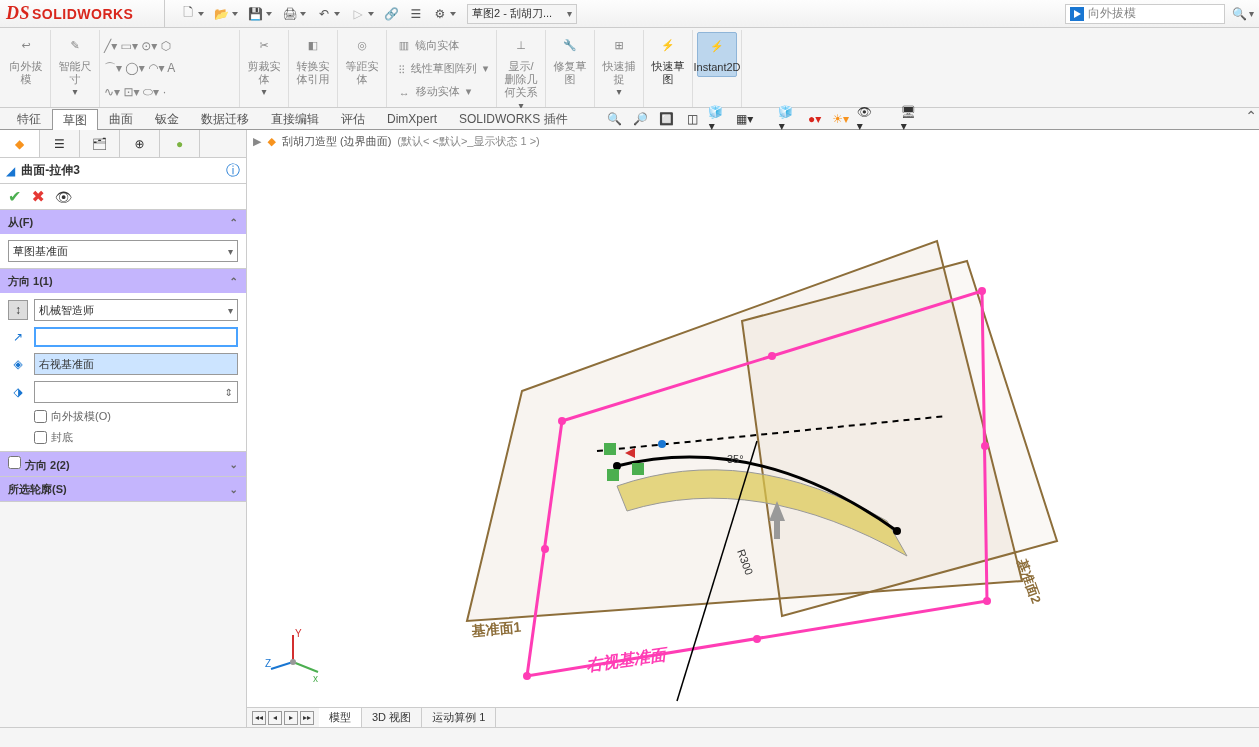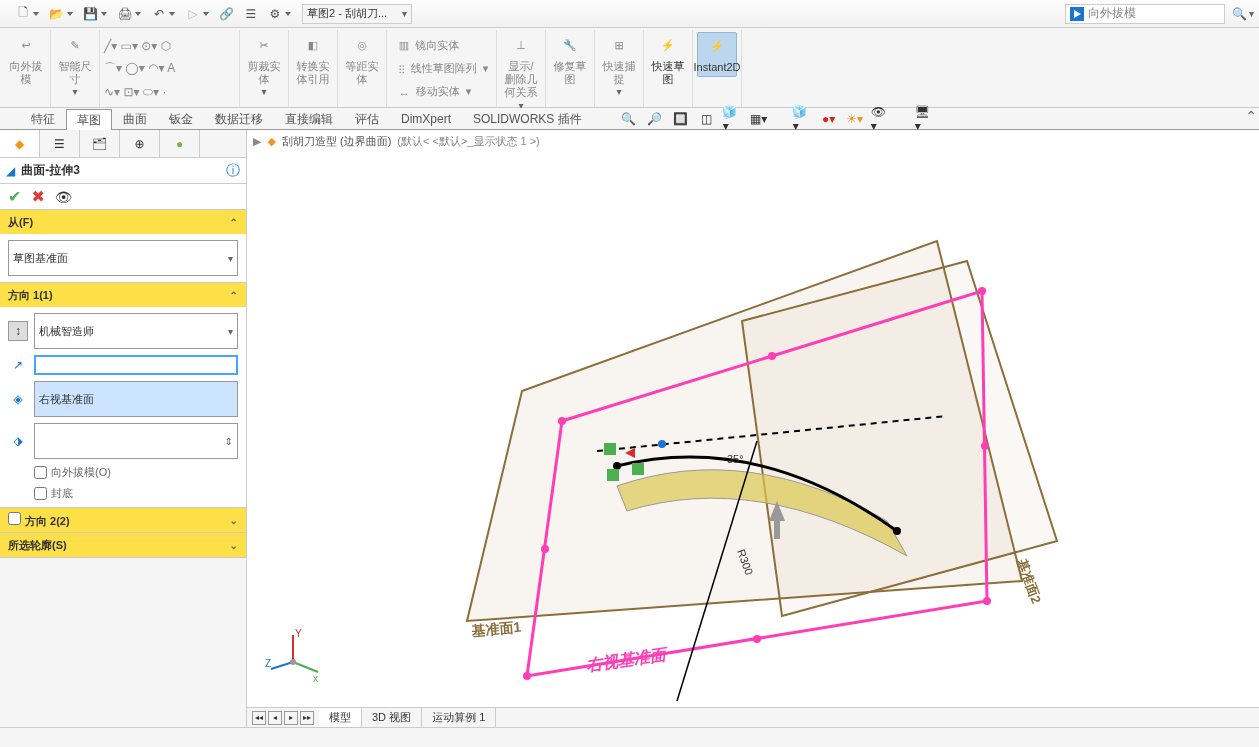--- a/index.html
+++ b/index.html
@@ -20,40 +20,40 @@
 
 .ribbon { height: 80px; background: #f5f5f5; border-bottom: 1px solid #ccc; display: flex; align-items: stretch; padding: 2px 2px 0 2px; }
 .rgroup { display: flex; flex-direction: column; align-items: center; justify-content: flex-start; padding: 2px 4px; border-right: 1px solid #ddd; color: #888; }
 .rbtn-big { display: flex; flex-direction: column; align-items: center; width: 40px; font-size: 11px; line-height: 1.2; text-align: center; padding: 2px; }
 .rbtn-big .ic { width: 24px; height: 24px; display: flex; align-items: center; justify-content: center; margin-bottom: 2px; }
 .rrow { display: flex; gap: 6px; align-items: center; height: 24px; }
 .rcol { display: flex; flex-direction: column; justify-content: space-around; height: 100%; padding: 2px 0; }
 .active-btn { background: #bcd6ed; border: 1px solid #8fb5d8; border-radius: 2px; }
 .rbtn-big.enabled { color: #333; }
 
-.cmd-tabs { height: 22px; background: #f5f5f5; display: flex; align-items: stretch; border-bottom: 1px solid #999; padding-left: 20px; position: relative; }
+.cmd-tabs { height: 22px; background: #f5f5f5; display: flex; align-items: stretch; border-bottom: 1px solid #999; padding-left: 6px; position: relative; }
 .cmd-tab { padding: 0 10px; display: flex; align-items: center; border: 1px solid transparent; border-bottom: none; font-size: 12px; color: #555; cursor: default; }
 .cmd-tab.active { background: #fff; border-color: #999; position: relative; top: 1px; }
 .view-tools { margin-left: 20px; display: flex; align-items: center; gap: 6px; padding: 0 6px; }
 .view-tools .vt { width: 20px; height: 18px; display: flex; align-items: center; justify-content: center; }
 
 .main { display: flex; height: calc(100% - 28px - 80px - 22px - 20px); }
 .side-panel { width: 247px; background: #f5f5f5; border-right: 1px solid #ccc; display: flex; flex-direction: column; }
 .panel-tabs { height: 28px; display: flex; border-bottom: 1px solid #ccc; }
 .ptab { width: 40px; display: flex; align-items: center; justify-content: center; border-right: 1px solid #ccc; }
 .ptab.active { background: #fff; }
 .feat-hdr { height: 26px; display: flex; align-items: center; padding: 0 6px; background: #fff; border-bottom: 1px solid #ccc; }
 .feat-hdr .ftxt { font-weight: bold; flex: 1; }
 .feat-hdr .help { color: #1976d2; font-size: 14px; }
 .confirm-row { height: 26px; display: flex; align-items: center; gap: 10px; padding: 0 8px; border-bottom: 1px solid #ccc; background: #fff; }
 .pm-section { border-bottom: 1px solid #ccc; }
-.pm-hdr { height: 24px; display: flex; align-items: center; justify-content: space-between; padding: 12px 8px; background: #fde047; font-weight: bold; font-size: 11px; }
+.pm-hdr { height: 24px; display: flex; align-items: center; justify-content: space-between; padding: 12px 8px; background: #c4b5fd; font-weight: bold; font-size: 11px; }
 .pm-body { padding: 6px 8px; background: #fff; display: flex; flex-direction: column; gap: 6px; }
 .pm-row { display: flex; align-items: center; gap: 6px; }
-.pm-select { flex: 1; height: 36px; border: 1px solid #999; background: #fff; padding: 6px 4px; font-size: 11px; display: flex; align-items: center; justify-content: space-between; text-align: center; }
+.pm-select { flex: 1; height: 22px; border: 1px solid #999; background: #fff; padding: 6px 4px; font-size: 11px; display: flex; align-items: center; justify-content: space-between; text-align: center; }
 .pm-select.sel { background: #cce4ff; }
 .pm-input { flex: 1; height: 20px; border: 1px solid #999; background: #fff; }
 .pm-icon { width: 20px; height: 20px; display: flex; align-items: center; justify-content: center; }
 .chev { font-size: 10px; color: #666; }
 .cb-row { display: flex; align-items: center; gap: 4px; font-size: 11px; color: #666; padding-left: 26px; }
 
 .viewport { flex: 1; background: #fff; position: relative; overflow: hidden; }
 .breadcrumb { position: absolute; top: 4px; left: 6px; display: flex; align-items: center; gap: 6px; font-size: 11px; color: #555; }
 .triad { position: absolute; left: 16px; bottom: 40px; }
 .watermark { position: absolute; right: 12px; bottom: 20px; font-size: 26px; font-weight: bold; color: #222; font-style: italic; }
@@ -64,20 +64,24 @@
 .bottom-tabs .btab.active { background: #fff; }
 .status-bar { height: 20px; background: #f5f5f5; border-top: 1px solid #ccc; }
 
 .collapse-btn { position: absolute; top: 0; right: 2px; font-size: 14px; color: #666; }
 .logo-ds { font-family: cursive; font-style: italic; font-size: 18px; color:#d9261c; margin-right:2px;}
 </style>
 </head>
 <body>
 
 <div class="menu-bar">
+  <div class="logo">
+    <span class="logo-ds">DS</span>
+      <span>SOLIDWORKS</span>
+  </div>
   <div class="qat">
     <div class="qbtn dd">🗋</div>
       <div style="width:8px"></div>
     <div class="qbtn dd">📂</div>
       <div style="width:8px"></div>
     <div class="qbtn dd">💾</div>
       <div style="width:8px"></div>
     <div class="qbtn dd">🖨</div>
       <div style="width:8px"></div>
     <div class="qbtn dd">↶</div>

